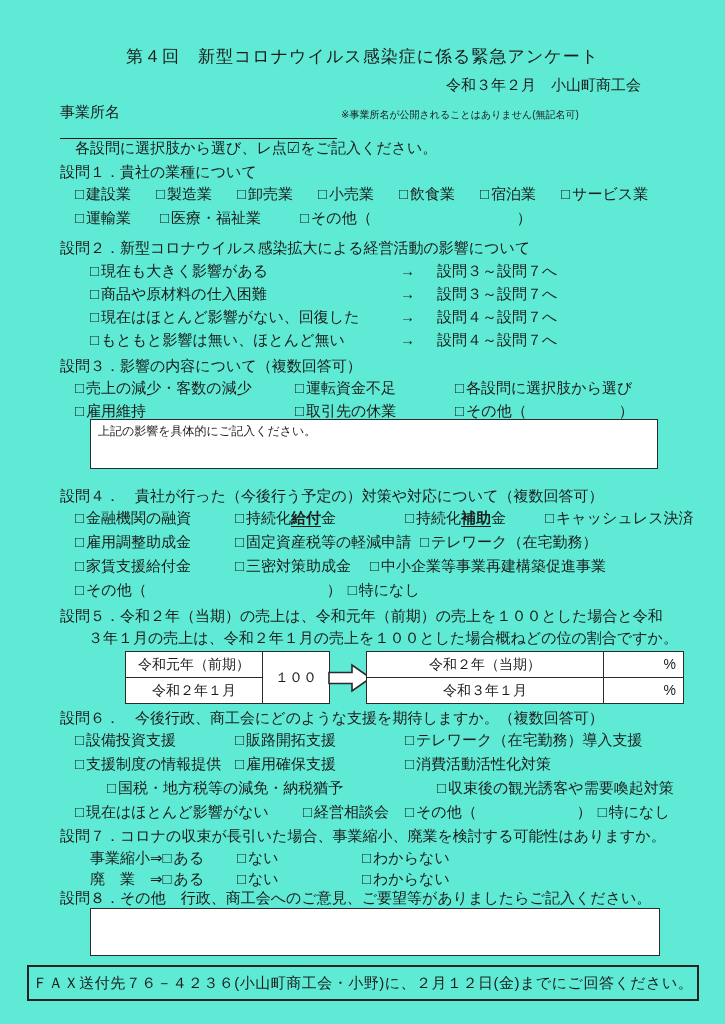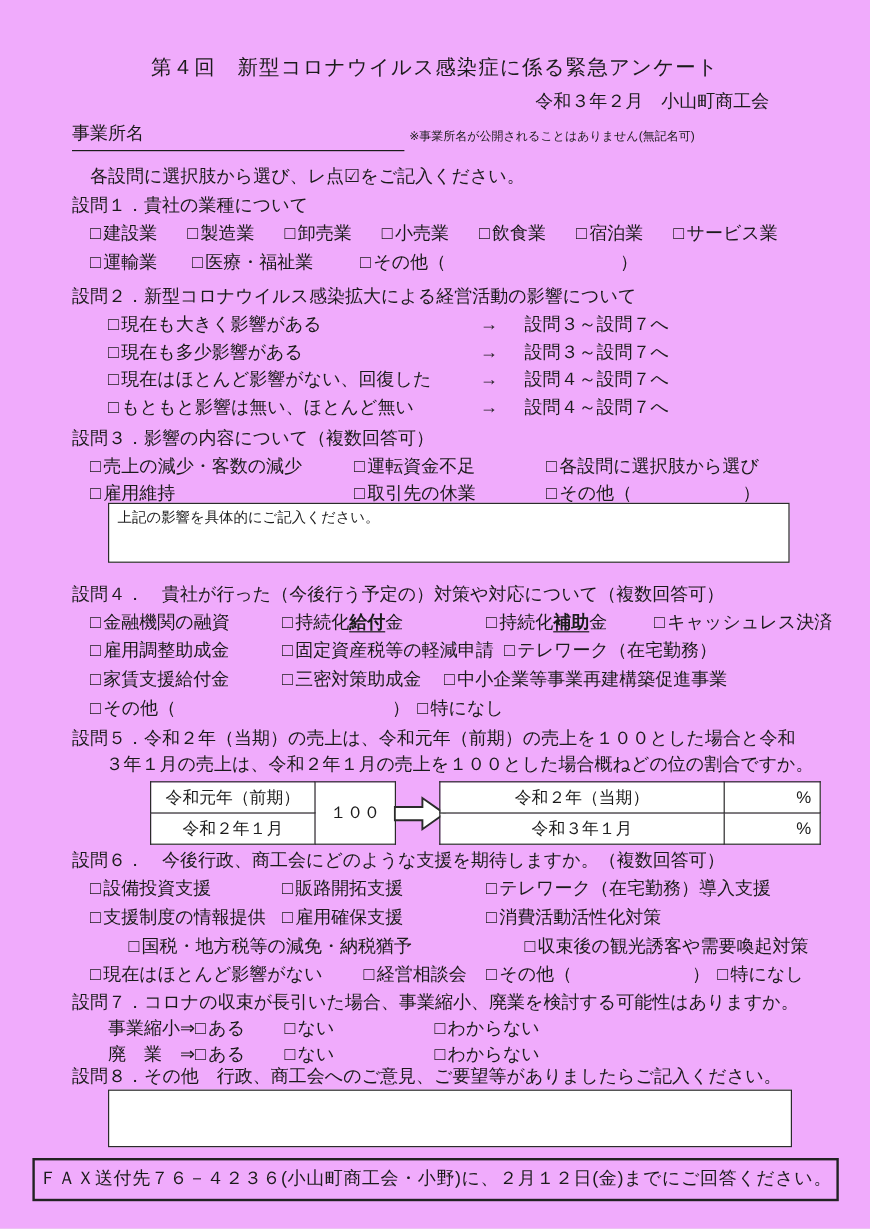--- a/index.html
+++ b/index.html
@@ -1,18 +1,18 @@
 <!DOCTYPE html>
 <html><head>
 <meta charset="utf-8">
 <style>
   html,body { margin:0; padding:0; background:#e8e8e8; }
   .page {
     position:relative; width:725px; height:1024px; margin:0 auto;
-    background:#f0abfc; color:#1b1b1b;
+    background:#5eead4; color:#1b1b1b;
     font-family:"Liberation Sans","DejaVu Sans",sans-serif;
     font-size:15px; line-height:1.25;
   }
   .abs { position:absolute; white-space:nowrap; }
   .flexrow { display:flex; align-items:baseline; white-space:nowrap; }
   .cbopt { white-space:nowrap;font-family:Liberation Mono, monospace; }
   .cb { padding-right:2px; }
   .gap { display:inline-block; }
   .em { font-weight:bold; text-decoration:underline; text-underline-offset:3px; }
   .title { width:725px; text-align:center; font-size:17px; letter-spacing:1px; }
@@ -40,21 +40,21 @@
   .w160i{ display:inline-block; width:160px; }
 </style>
 </head>
 <body>
 
 <div class="page">
 
   <div class="abs title" style="left:0;top:46px;">第４回　新型コロナウイルス感染症に係る緊急アンケート</div>
   <div class="abs" style="top:76px;right:84px;">令和３年２月　小山町商工会</div>
 
-  <div class="abs flexrow" style="left:60px;top:103px;width:277px;border-bottom:1.5px solid #1b1b1b;padding-bottom:3px;">
+  <div class="abs flexrow" style="left:60px;top:103px;width:277px;border-bottom:1.5px solid #1b1b1b;padding-bottom:16px;">
     <span>事業所名</span>
     <span style="flex:1;"></span>
   </div>
   <div class="abs note" style="left:341px;top:109px;">※事業所名が公開されることはありません(無記名可)</div>
 
   <div class="abs" style="left:75px;top:139px;">各設問に選択肢から選び、レ点☑をご記入ください。</div>
 
   <div class="abs" style="left:60px;top:163px;">設問１．貴社の業種について</div>
   <div class="abs flexrow" style="left:75px;top:187px;gap:25px;">
     <span class="cbopt"><span class="cb">□</span><span>建設業</span></span>
@@ -71,21 +71,21 @@
     <span class="cbopt"><span class="cb">□</span><span>その他（</span><span class="gap" style="width:145px;"></span><span>）</span></span>
   </div>
 
   <div class="abs" style="left:60px;top:239px;">設問２．新型コロナウイルス感染拡大による経営活動の影響について</div>
   <div class="abs flexrow" style="left:90px;top:262px;">
     <span class="cbopt w160i" style="width:310px;"><span class="cb">□</span><span>現在も大きく影響がある</span></span>
     <span>→</span>
     <span style="margin-left:22px;">設問３～設問７へ</span>
   </div>
   <div class="abs flexrow" style="left:90px;top:285px;">
-    <span class="cbopt" style="width:310px;"><span class="cb">□</span><span>現在も多少影響がある</span></span>
+    <span class="cbopt" style="width:310px;"><span class="cb">□</span><span>商品や原材料の仕入困難</span></span>
     <span>→</span>
     <span style="margin-left:22px;">設問３～設問７へ</span>
   </div>
   <div class="abs flexrow" style="left:90px;top:308px;">
     <span class="cbopt" style="width:310px;"><span class="cb">□</span><span>現在はほとんど影響がない、回復した</span></span>
     <span>→</span>
     <span style="margin-left:22px;">設問４～設問７へ</span>
   </div>
   <div class="abs flexrow" style="left:90px;top:331px;">
     <span class="cbopt" style="width:310px;"><span class="cb">□</span><span>もともと影響は無い、ほとんど無い</span></span>

